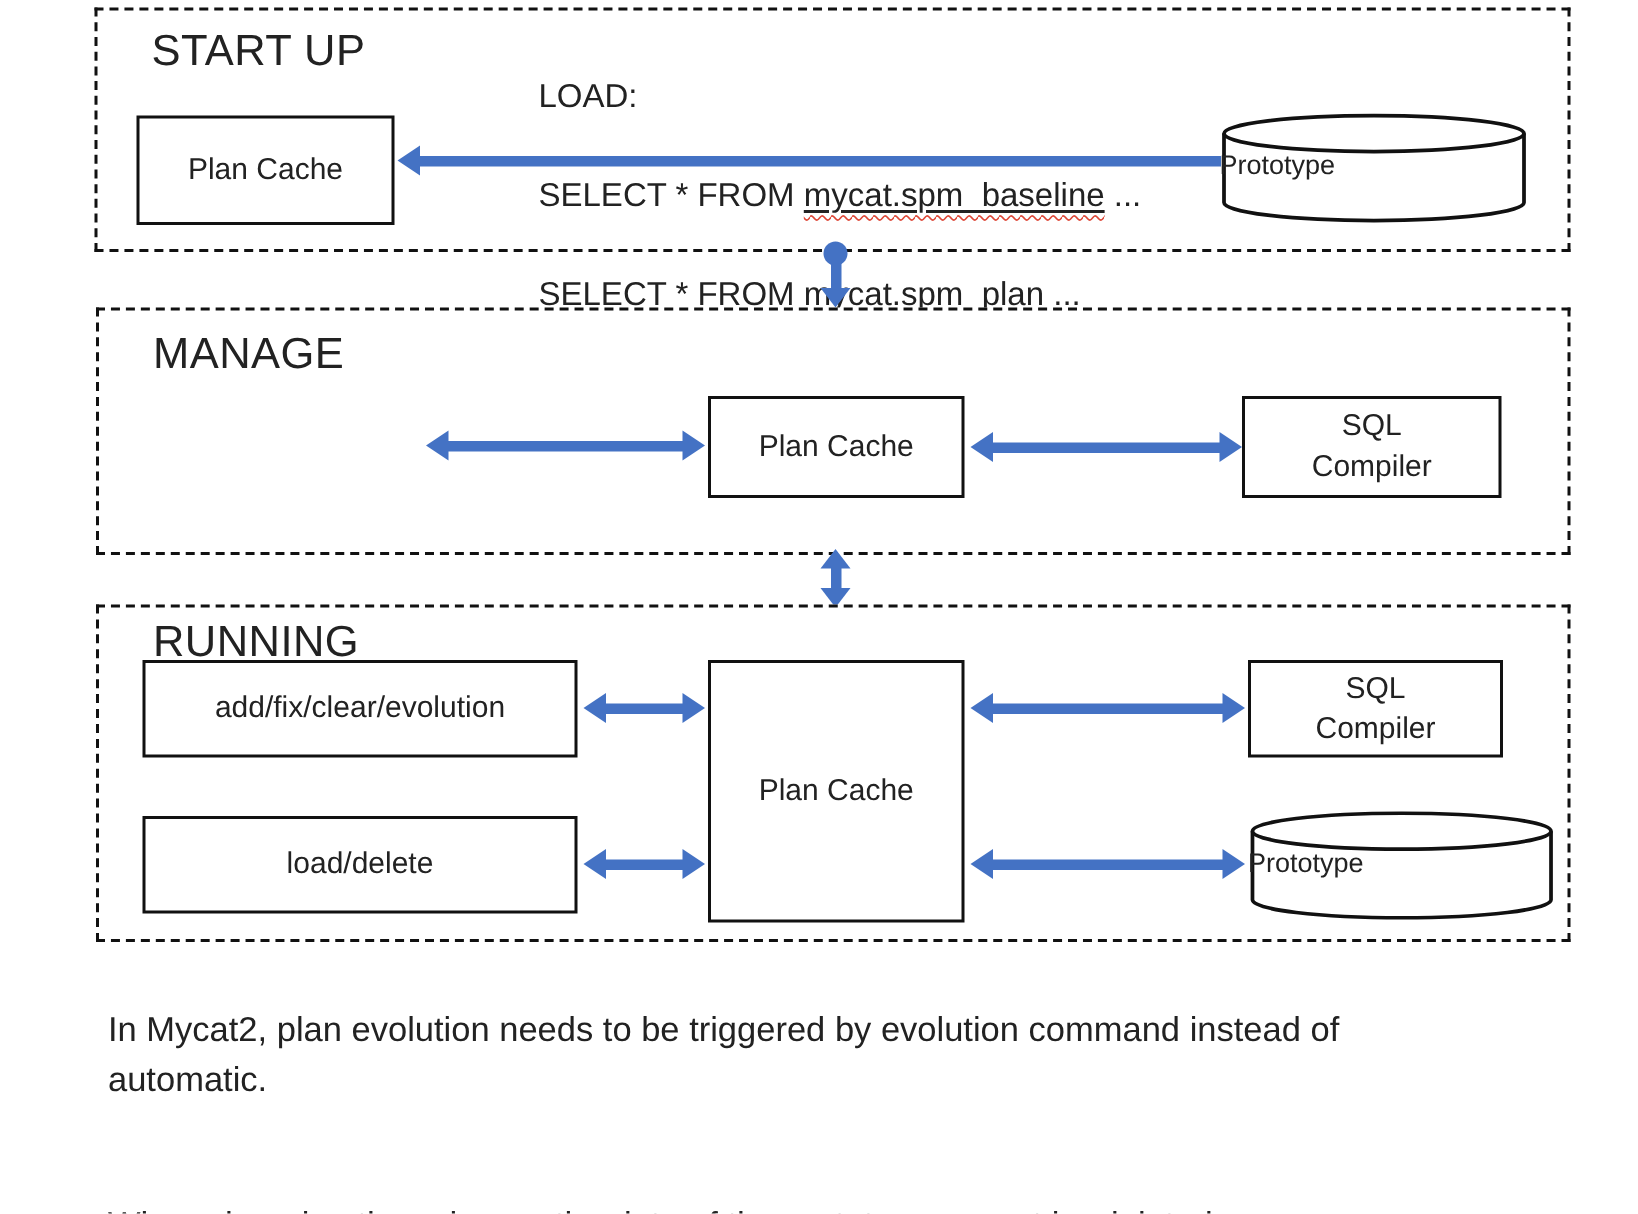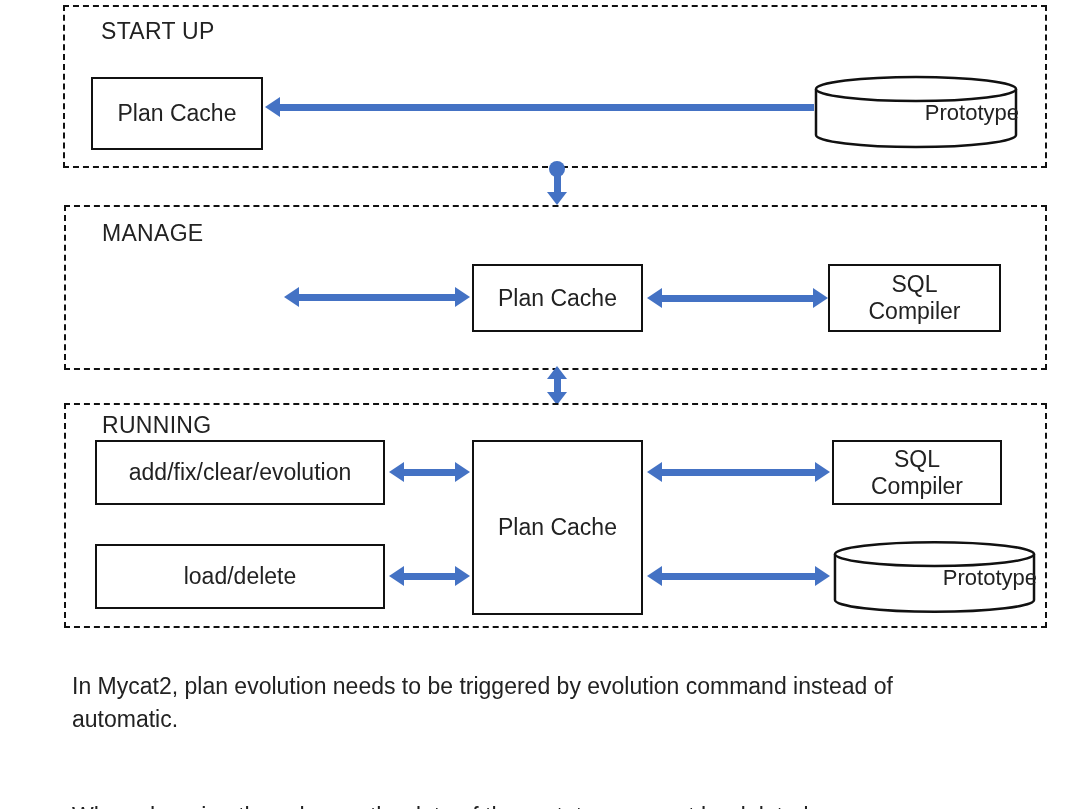--- a/index.html
+++ b/index.html
@@ -5,25 +5,25 @@
   :root{
     --arrow:#4472C4;
     --line:#111111;
     --text:#222222;
   }
   *{margin:0;padding:0;box-sizing:border-box;}
   body{background:#ffffff;font-family:"Liberation Sans","DejaVu Sans",sans-serif;color:var(--text);}
   .canvas{position:relative;width:1092px;height:809px;background:#fff;overflow:hidden;}
 
   .section{position:absolute;border:2px dashed var(--line);background:#fff;}
-  .sec-title{position:absolute;font-size:23px;letter-spacing:0.3px;}
+  .sec-title{position:absolute;font-size:29px;letter-spacing:0.3px;}
 
   .node{position:absolute;border:2px solid var(--line);background:#fff;
         display:flex;align-items:center;justify-content:center;
-        font-size:23px;text-align:center;white-space:pre-line;line-height:27px;}
+        font-size:20px;text-align:center;white-space:pre-line;line-height:27px;}
 
   .textblock{position:absolute;font-size:22px;line-height:33px;white-space:pre-line;}
 
   
   .harrow{position:absolute;height:7px;background:var(--arrow);}
   .harrow.head-l::before{content:'';position:absolute;left:-14px;top:-7px;width:0;height:0;
       border-top:10.5px solid transparent;border-bottom:10.5px solid transparent;
       border-right:15px solid var(--arrow);}
   .harrow.head-r::after{content:'';position:absolute;right:-14px;top:-7px;width:0;height:0;
       border-top:10.5px solid transparent;border-bottom:10.5px solid transparent;
@@ -35,37 +35,42 @@
   .vhead-down{position:absolute;width:0;height:0;
       border-left:10.5px solid transparent;border-right:10.5px solid transparent;
       border-top:13px solid var(--arrow);}
   .vhead-up{position:absolute;width:0;height:0;
       border-left:10.5px solid transparent;border-right:10.5px solid transparent;
       border-bottom:13px solid var(--arrow);}
 
   
   .cyl{position:absolute;}
   .cyl svg{position:absolute;left:0;top:0;width:100%;height:100%;}
-  .cyl .cyl-label{position:absolute;left:0;right:0;top:34%;text-align:right;font-size:22px;}
+  .cyl .cyl-label{position:absolute;left:0;right:0;top:34%;text-align:left;font-size:18px;}
 
   
   .tbl{text-decoration:underline;text-decoration-thickness:1.5px;text-underline-offset:3px;}
   .tbl .tblw{text-decoration:underline wavy #dd4636;text-decoration-thickness:1px;text-underline-offset:6px;}
 
   .notes{position:absolute;left:72px;top:637px;width:990px;font-size:23px;line-height:33px;white-space:pre-line;}
   .notes .note + .note{margin-top:31px;}
 </style>
 </head>
 <body>
 
 <div class="canvas">
 
   <div class="section" style="left:63px;top:5px;width:984px;height:163px;">
     <div class="sec-title" style="left:36px;top:11px;">START UP</div>
 
+    <div class="textblock" style="left:294px;top:7px;">
+      <div>LOAD:</div>
+      <div><span>SELECT * FROM </span><span class="tbl"><span class="tblw">mycat.spm_baseline</span></span><span> ...</span></div>
+      <div><span>SELECT * FROM </span><span class="tbl"><span class="tblw">mycat.spm_plan</span></span><span> ...</span></div>
+    </div>
 
     <div class="node" style="left:26px;top:70px;width:172px;height:73px;">Plan Cache</div>
 
     <div class="harrow head-l" style="left:214px;top:97px;width:535px;"></div>
 
     <div class="cyl" style="left:748px;top:67px;width:206px;height:76px;">
       <svg viewBox="0 0 206 76">
         <path d="M3,15 L3,61 A100,12 0 0 0 203,61 L203,15" fill="#fff" stroke="#111" stroke-width="2.5"></path>
         <ellipse cx="103" cy="15" rx="100" ry="12" fill="#fff" stroke="#111" stroke-width="2.5"></ellipse>
       </svg>

